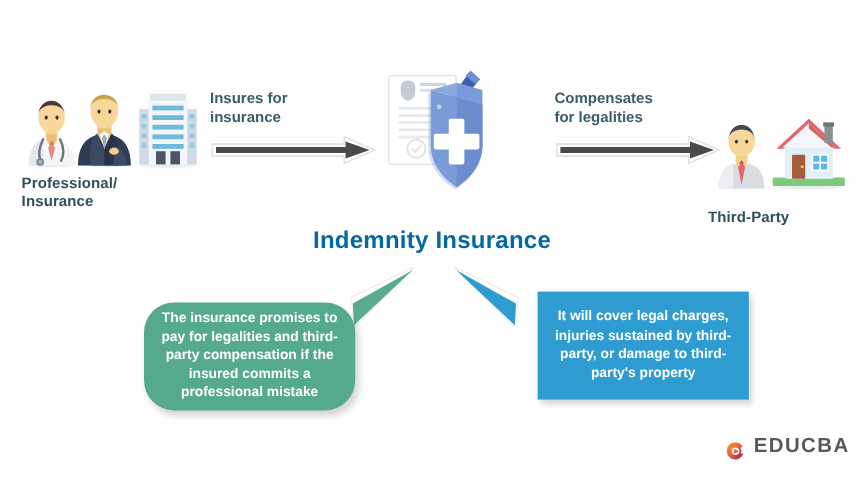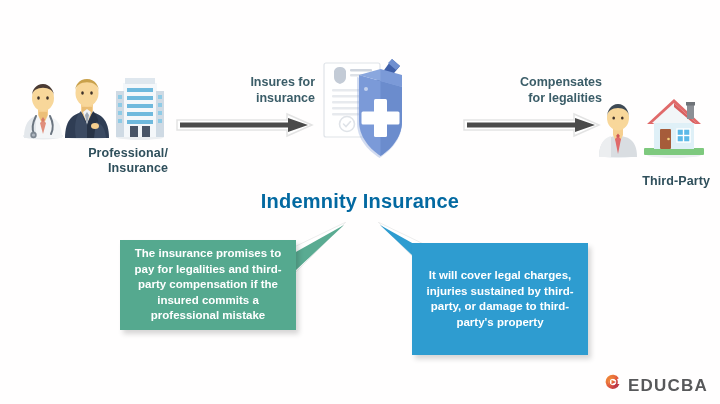--- a/index.html
+++ b/index.html
@@ -9,30 +9,30 @@
     font-family:"Liberation Sans", sans-serif;
     overflow:hidden;
     position:relative;
   }
   .stage{position:absolute;left:0;top:0;width:720px;height:404px;}
   .abs{position:absolute;}
 
   
   .actor-label{
     font-size:12.5px;font-weight:bold;color:#2f4f5b;
-    text-align:right;line-height:15px;letter-spacing:.1px;
+    text-align:left;line-height:15px;letter-spacing:.1px;
   }
   #professional-group{left:18px;top:62px;width:150px;}
   #thirdparty-group{left:590px;top:80px;width:120px;}
   .icon-row{display:flex;align-items:flex-end;justify-content:center;gap:2px;height:78px;}
 
   
   .arrow-label{
     font-size:12.5px;font-weight:bold;color:#3b5d68;
-    text-align:right;line-height:16px;
+    text-align:left;line-height:16px;
   }
   #arrow-insures{left:175px;top:74px;width:140px;}
   #arrow-compensates{left:462px;top:74px;width:140px;}
 
   
   #center-group{left:306px;top:55px;width:160px;}
   #main-title{
     left:210px;top:190px;width:300px;text-align:center;
     font-size:20px;font-weight:bold;color:#0369a1;letter-spacing:.2px;
   }
@@ -40,28 +40,28 @@
   
   .callout{
     position:absolute;
     box-sizing:border-box;
     padding:10px 12px;
     color:#ffffff;font-weight:bold;font-size:11.5px;
     line-height:15.5px;text-align:center;
     display:flex;align-items:center;justify-content:center;
     box-shadow:3px 4px 5px rgba(0,0,0,.16);
   }
-  #callout-green{left:120px;top:240px;width:176px;height:90px;background:#55a98f;}
-  #callout-blue{left:412px;top:243px;width:176px;height:112px;background:#2e9cd0;}
+  #callout-green{left:120px;top:252px;width:176px;height:90px;background:#55a98f;border-radius:25px;}
+  #callout-blue{left:448px;top:243px;width:176px;height:90px;background:#2e9cd0;}
 
   #tail-green{left:290px;top:222px;width:56px;height:62px;}
   #tail-blue{left:378px;top:222px;width:56px;height:62px;}
 
   
-  #educba-logo{left:604px;top:362px;width:104px;height:34px;display:flex;align-items:flex-end;gap:6px;}
+  #educba-logo{left:604px;top:362px;width:104px;height:34px;display:flex;align-items:flex-start;gap:6px;}
   #educba-wordmark{font-size:17px;font-weight:bold;color:#57585a;letter-spacing:1.2px;}
 </style>
 </head>
 <body>
 
 <div class="stage">
 
   <div class="abs" id="professional-group">
     <div class="icon-row">
 

